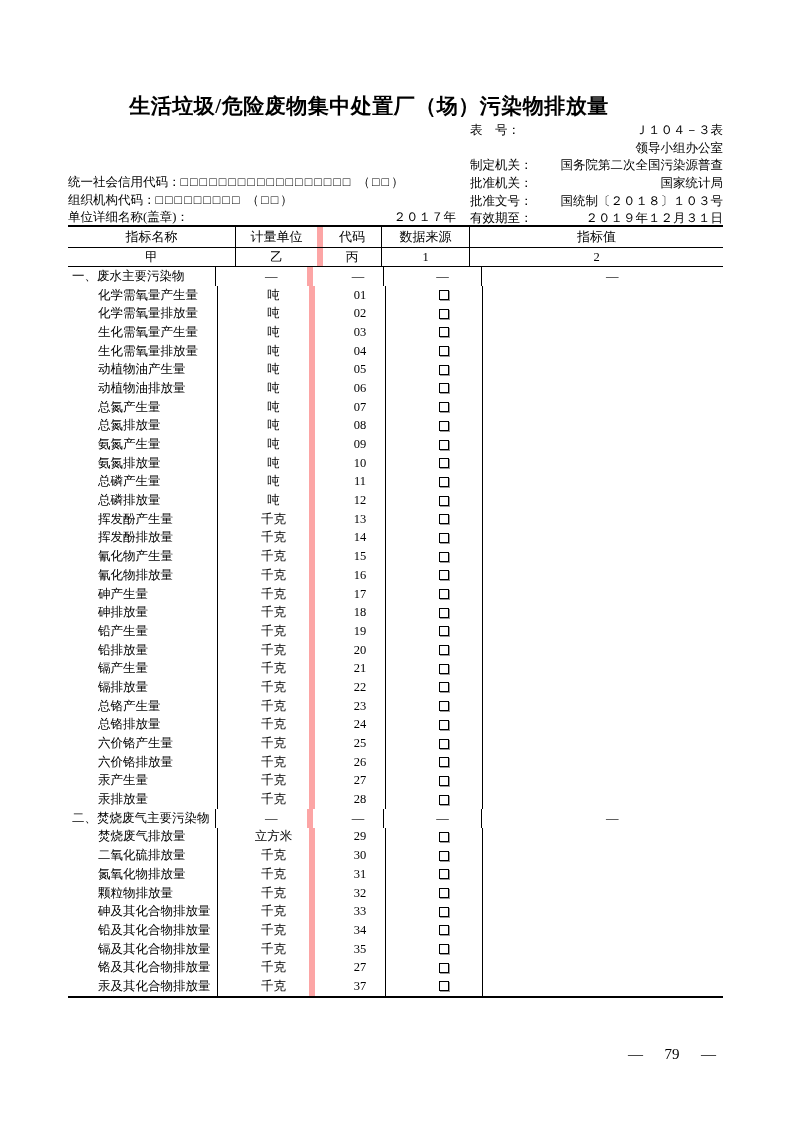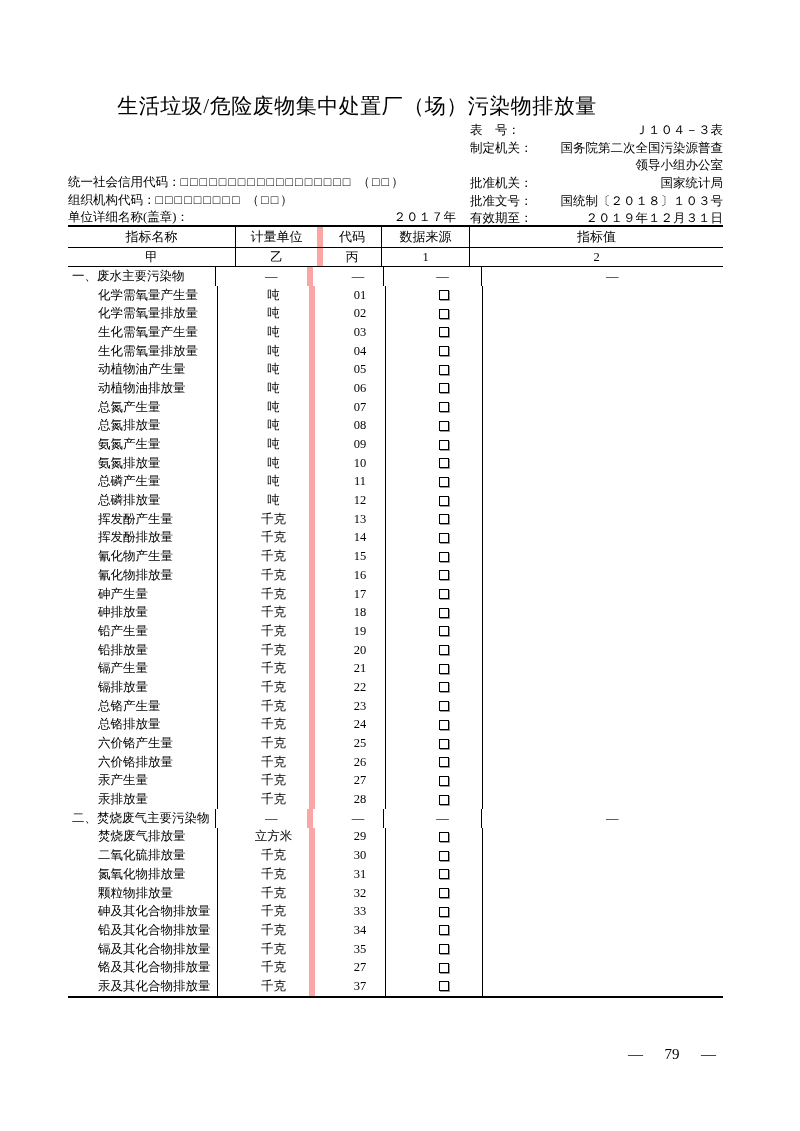--- a/index.html
+++ b/index.html
@@ -5,23 +5,23 @@
   html,body { margin:0; padding:0; background:#ffffff; }
   .page {
     position:relative;
     width:800px; height:1131px;
     background:#ffffff;
     color:#000;
     font-family:"Liberation Serif","DejaVu Serif",serif;
     overflow:hidden;
   }
   .title {
-    position:absolute; top:92px; left:0; width:714px;
+    position:absolute; top:92px; left:12px; width:714px;
     text-align:center;
-    font-size:21px; font-weight:normal;
+    font-size:21px; font-weight:bold;
     letter-spacing:0.5px;
   }
   
   .hdr-right {
     position:absolute; left:470px; top:122px; width:253px;
     font-size:12.5px;
   }
   .hdr-left {
     position:absolute; left:68px; top:174px; width:388px;
     font-size:12.5px;
@@ -82,26 +82,26 @@
 
 <div class="page">
 
   <div class="title">生活垃圾/危险废物集中处置厂（场）污染物排放量</div>
 
   <div class="hdr-right">
     <div class="m-row">
       <span>表　号：</span>
       <span>Ｊ１０４－３表</span>
     </div>
+    <div class="m-row right-only">
+      <span>领导小组办公室</span>
+    </div>
     <div class="m-row">
       <span>制定机关：</span>
       <span>国务院第二次全国污染源普查</span>
-    </div>
-    <div class="m-row right-only">
-      <span>领导小组办公室</span>
     </div>
     <div class="m-row">
       <span>批准机关：</span>
       <span>国家统计局</span>
     </div>
     <div class="m-row">
       <span>批准文号：</span>
       <span>国统制〔２０１８〕１０３号</span>
     </div>
     <div class="m-row">

